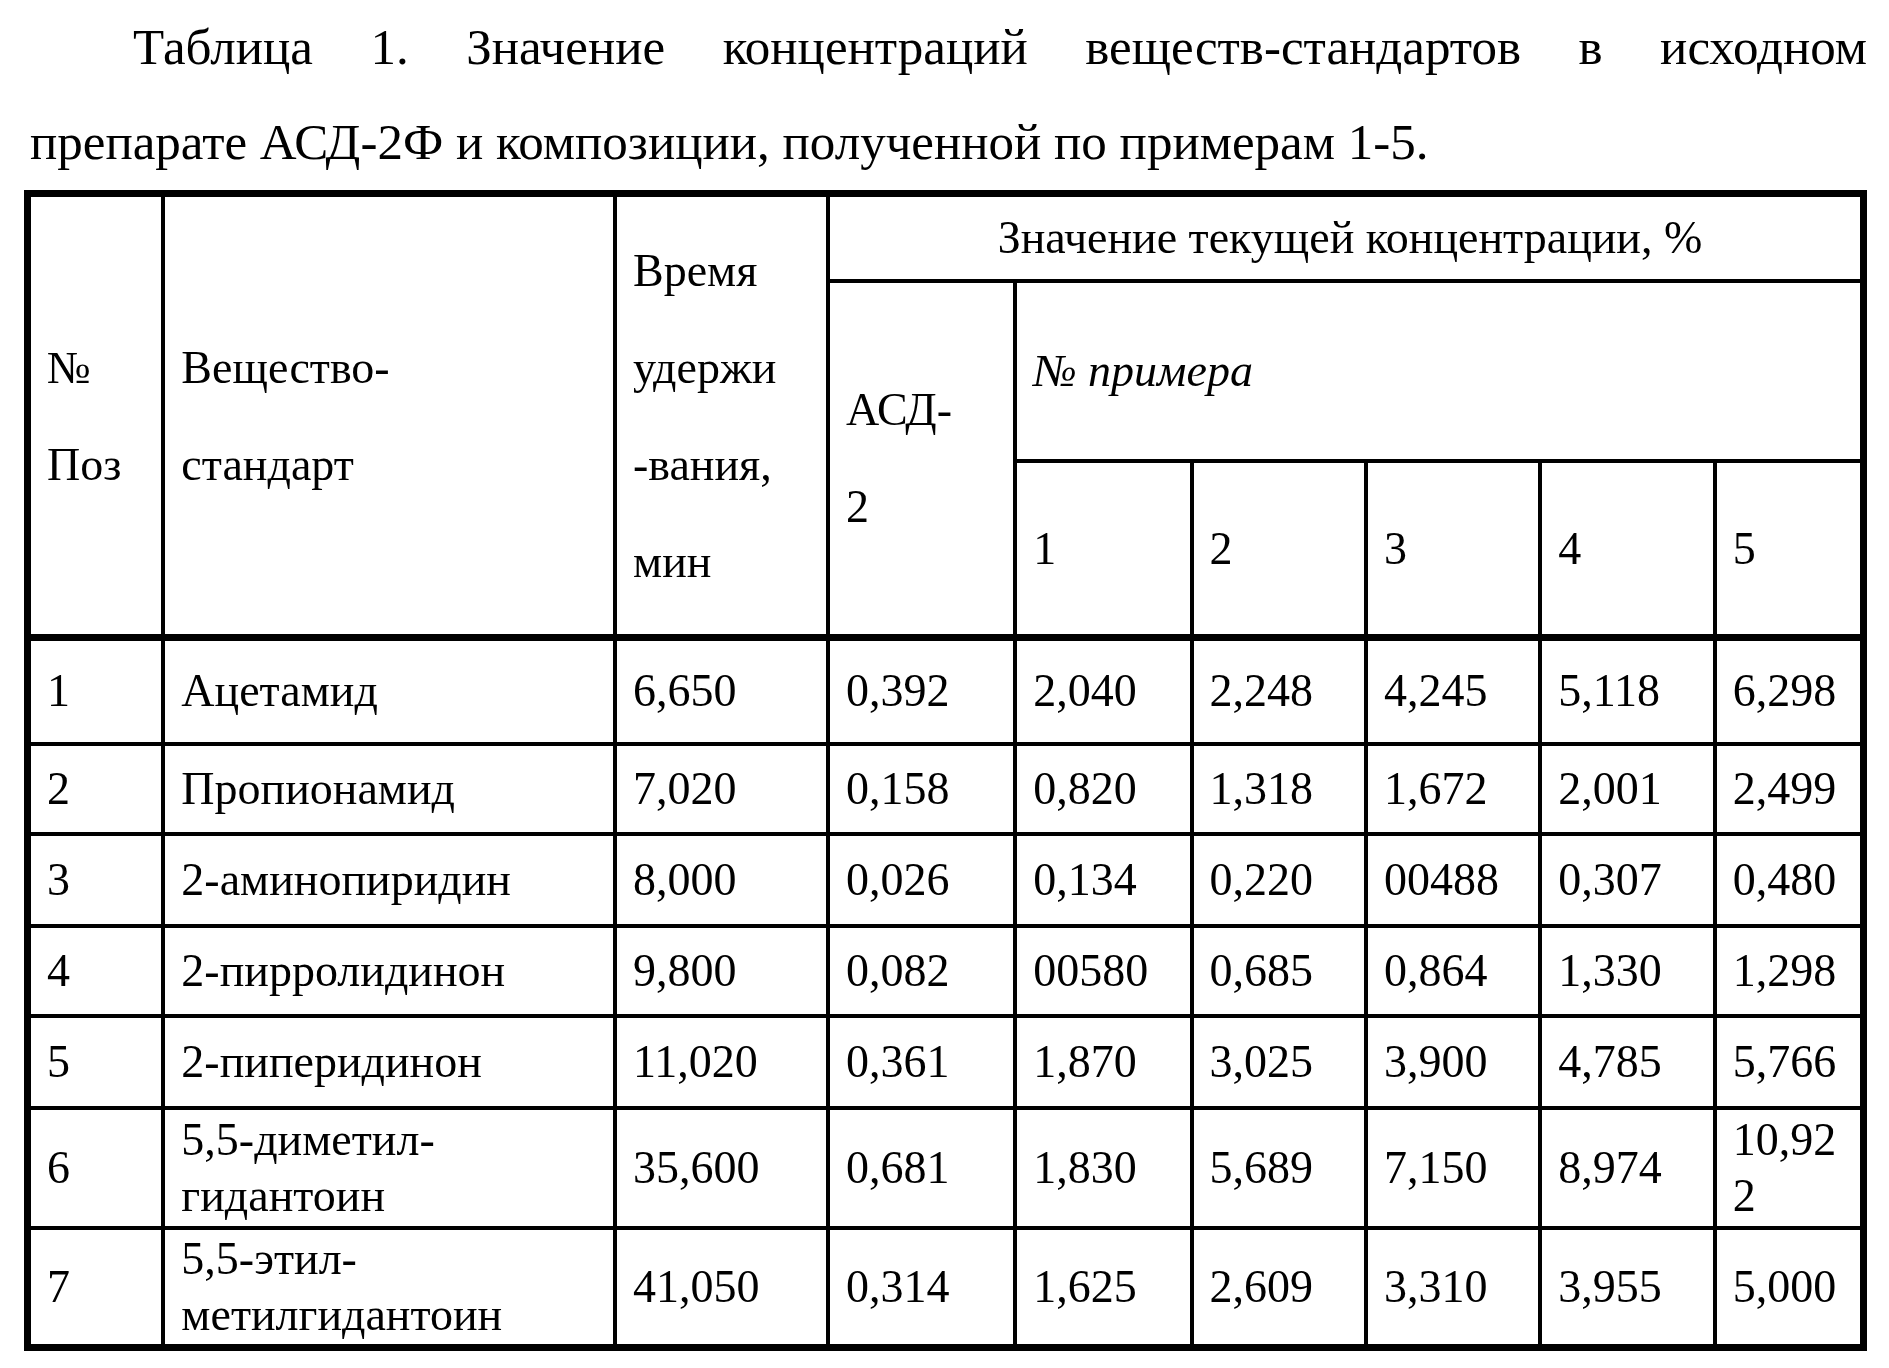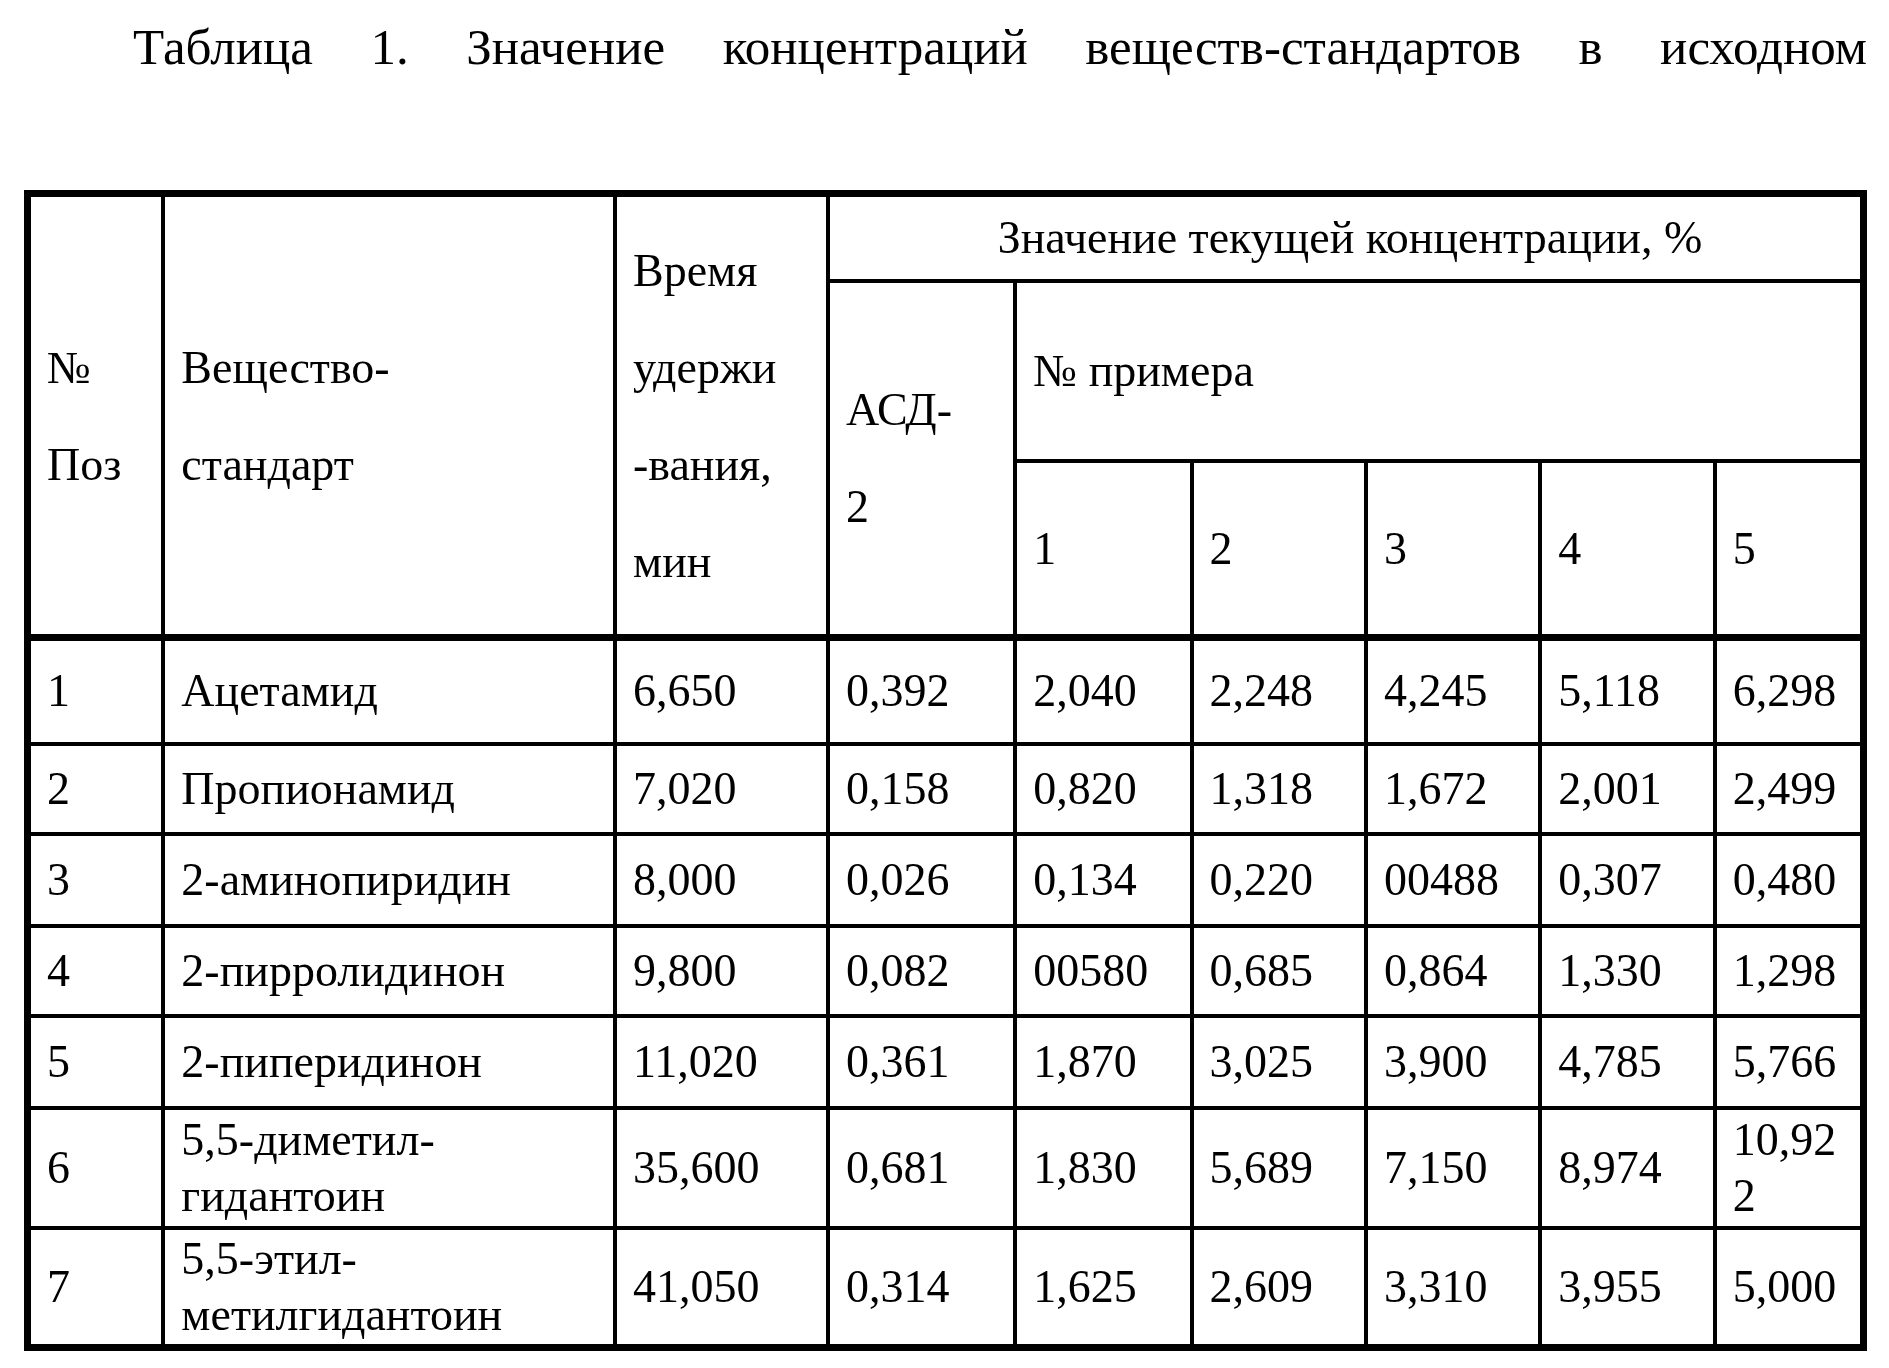--- a/index.html
+++ b/index.html
@@ -70,20 +70,21 @@
     text-align-last: center;
     padding: 0;
     border-bottom: 8px solid #000000;
     line-height: 80px;
   }
   th.c-exg {
     text-align: center;
     vertical-align: top;
     padding-top: 2px;
     line-height: 97px;
+    font-style: italic;
   }
   th.c-exn {
     text-align: center;
     vertical-align: top;
     padding: 2px 0 0 0;
   }
   th.c-sub { padding-left: 22px; }
 
   
   tbody td { line-height: 56px; }
@@ -94,20 +95,21 @@
   
   tbody tr:first-child td { border-top: 7px solid #000000; }
 </style>
 </head>
 <body>
 
 <div id="page">
 
   <div id="title">
     <div class="t-line1">Таблица 1. Значение концентраций веществ-стандартов в исходном</div>
+    <div class="t-line2">препарате АСД-2Ф и композиции, полученной по примерам 1-5.</div>
   </div>
 
   <table class="conc">
     <colgroup>
       <col style="width:7.4%">
       <col style="width:24.6%">
       <col style="width:11.6%">
       <col style="width:10.2%">
       <col style="width:9.6%">
       <col style="width:9.5%">

